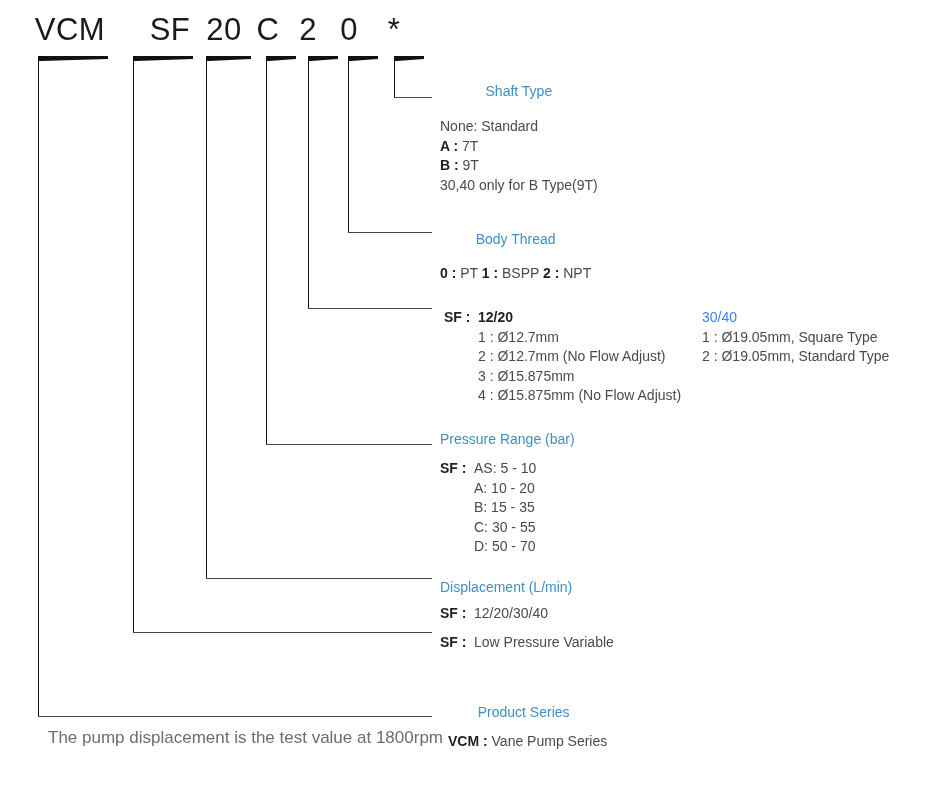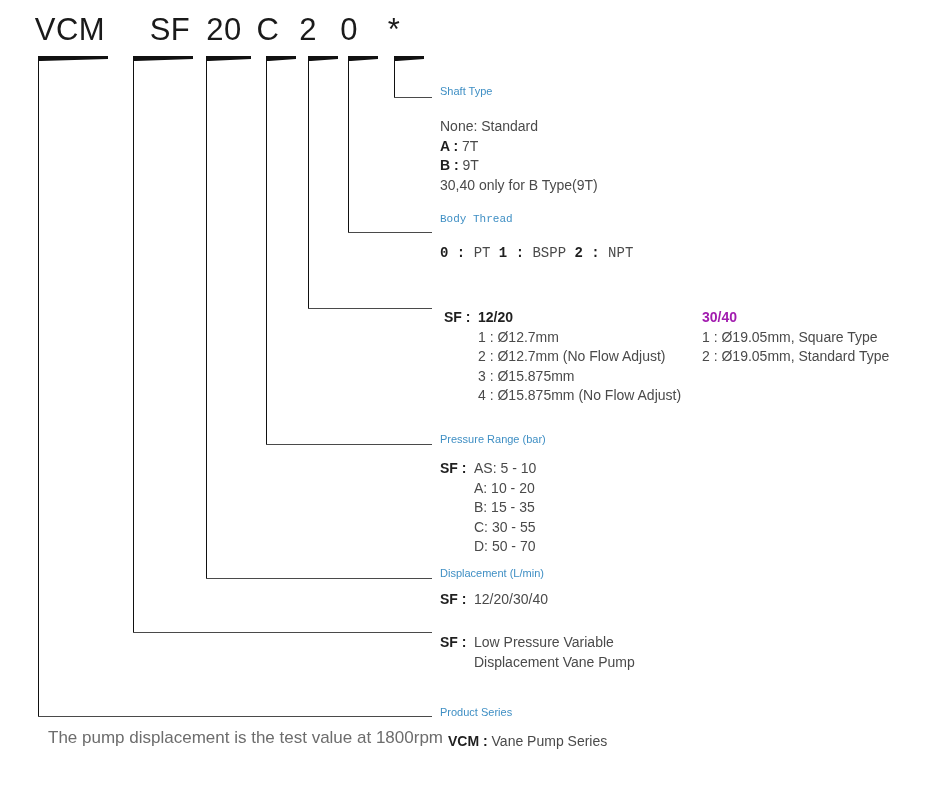--- a/index.html
+++ b/index.html
@@ -45,24 +45,25 @@
     pointer-events: none;
   }
 
   
   .block {
     position: absolute;
     left: 440px;
   }
   .block-head {
     color: #3f8fc4;
-    font-size: 11px;
+    font-size: 14px;
     font-weight: 400;
     white-space: nowrap;
     line-height: 16px;
+    text-align: center;
   }
   .block-body {
     margin-top: 12px;
     font-size: 14px;
     line-height: 19.5px;
     color: #4a4a4a;
     white-space: nowrap;
   }
   .block-body .row { white-space: nowrap; }
   .b { font-weight: bold; color: #1f1f1f; }
@@ -82,22 +83,22 @@
   .cols {
     position: relative;
   }
   .col-right {
     position: absolute;
     left: 258px;
     top: 0;
     white-space: nowrap;
   }
   .col-right .hd {
-    font-weight: bold;
-    color: #a21caf;
+    font-weight: normal;
+    color: #3b82f6;
     font-size: 14px;
     line-height: 19.5px;
   }
 
   
   .footnote {
     position: absolute;
     left: 48px;
     top: 728px;
     font-size: 17px;
@@ -169,21 +170,21 @@
     <div class="row">
       <span class="b">B :</span>
       <span class="plain">9T</span>
     </div>
     <div class="row">
       <span class="plain">30,40 only for B Type(9T)</span>
     </div>
   </div>
 </div>
 
-<div class="block" style="top:211px;font-family:Liberation Mono, monospace;">
+<div class="block" style="top:231px;">
   <div class="block-head">Body Thread</div>
   <div class="block-body" style="margin-top:17px;">
     <div class="row">
       <span class="b">0 :</span>
       <span class="plain">PT</span>
       <span class="b">1 :</span>
       <span class="plain">BSPP</span>
       <span class="b">2 :</span>
       <span class="plain">NPT</span>
     </div>
@@ -214,35 +215,34 @@
     <div class="row">
       <span class="indent-key">SF :</span><span class="plain">AS: 5 - 10</span>
     </div>
     <div class="row hang">A: 10 - 20</div>
     <div class="row hang">B: 15 - 35</div>
     <div class="row hang">C: 30 - 55</div>
     <div class="row hang">D: 50 - 70</div>
   </div>
 </div>
 
-<div class="block" style="top:565px;">
+<div class="block" style="top:579px;">
   <div class="block-head">Displacement (L/min)</div>
   <div class="block-body" style="margin-top:9px;">
     <div class="row">
       <span class="indent-key">SF :</span><span class="plain">12/20/30/40</span>
     </div>
   </div>
 </div>
 
 <div class="block" style="top:620px;">
   <div class="block-body" style="margin-top:13px;">
     <div class="row">
       <span class="indent-key">SF :</span><span class="plain">Low Pressure Variable</span>
     </div>
-    <div class="row hang">Displacement Vane Pump</div>
   </div>
 </div>
 
 <div class="block" style="top:704px;">
   <div class="block-head">Product Series</div>
   <div class="block-body" style="margin-top:12px;padding-left:8px;">
     <div class="row">
       <span class="b">VCM :</span>
       <span class="plain">Vane Pump Series</span>
     </div>

